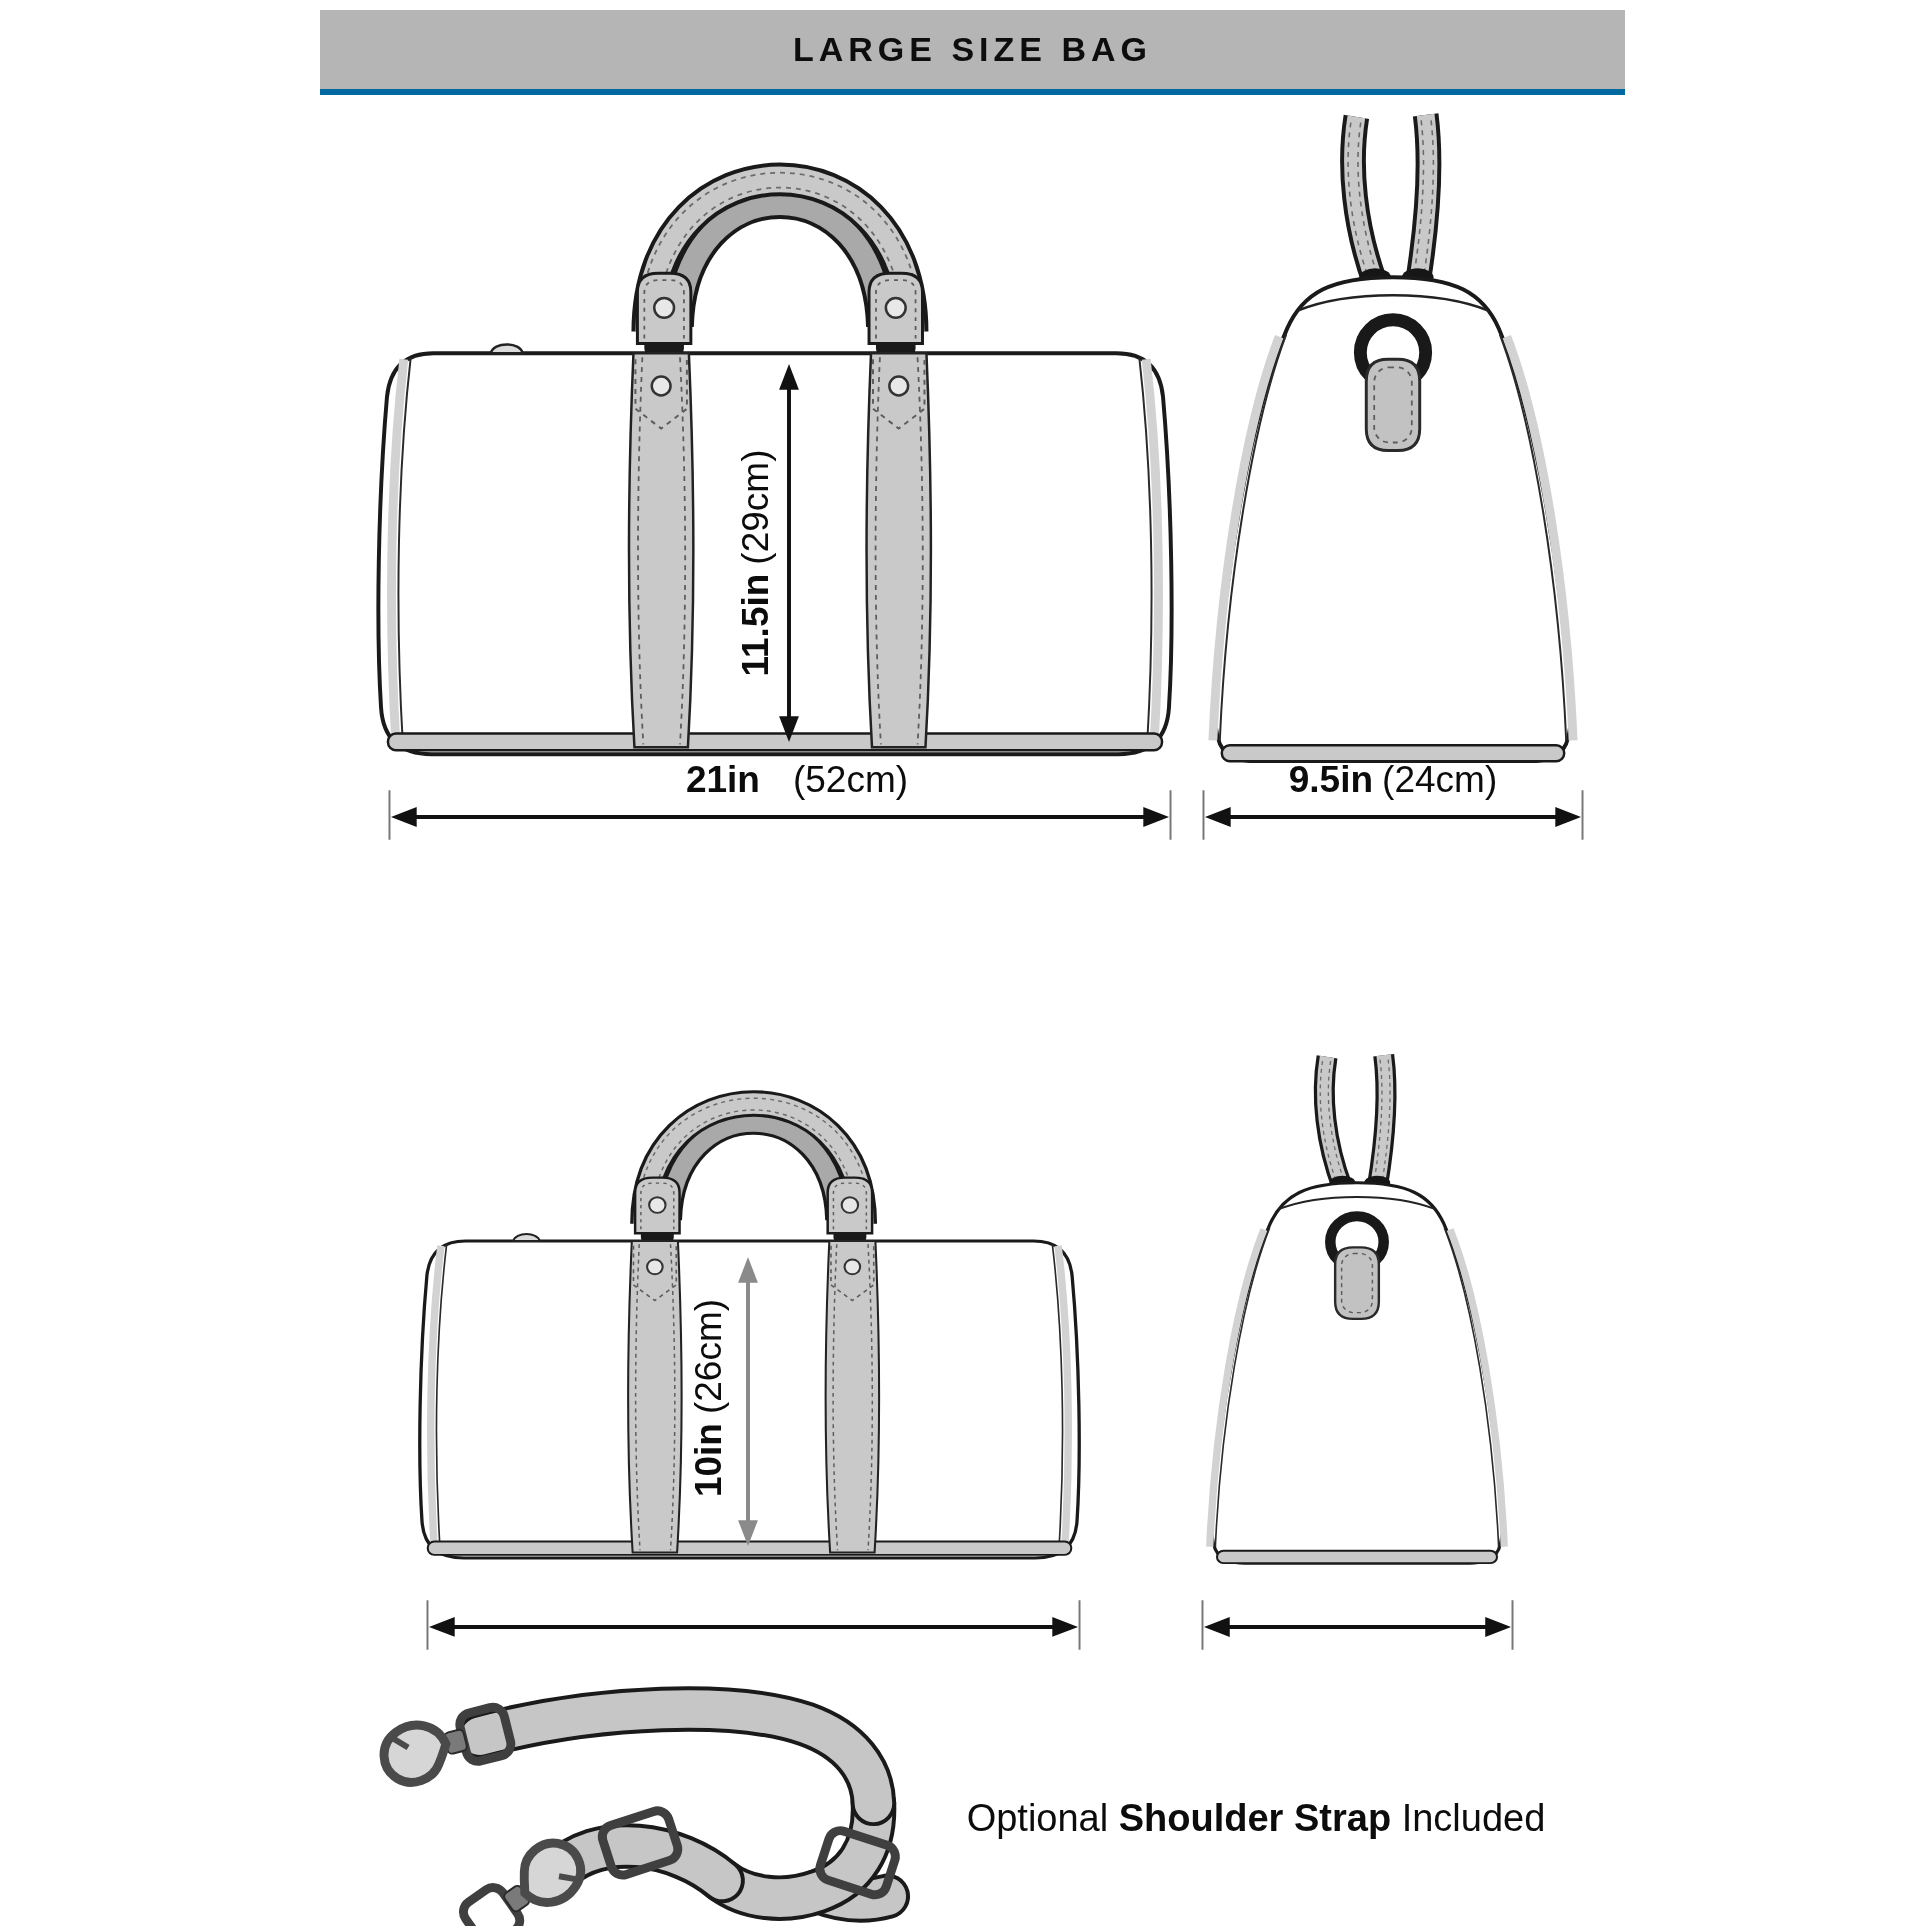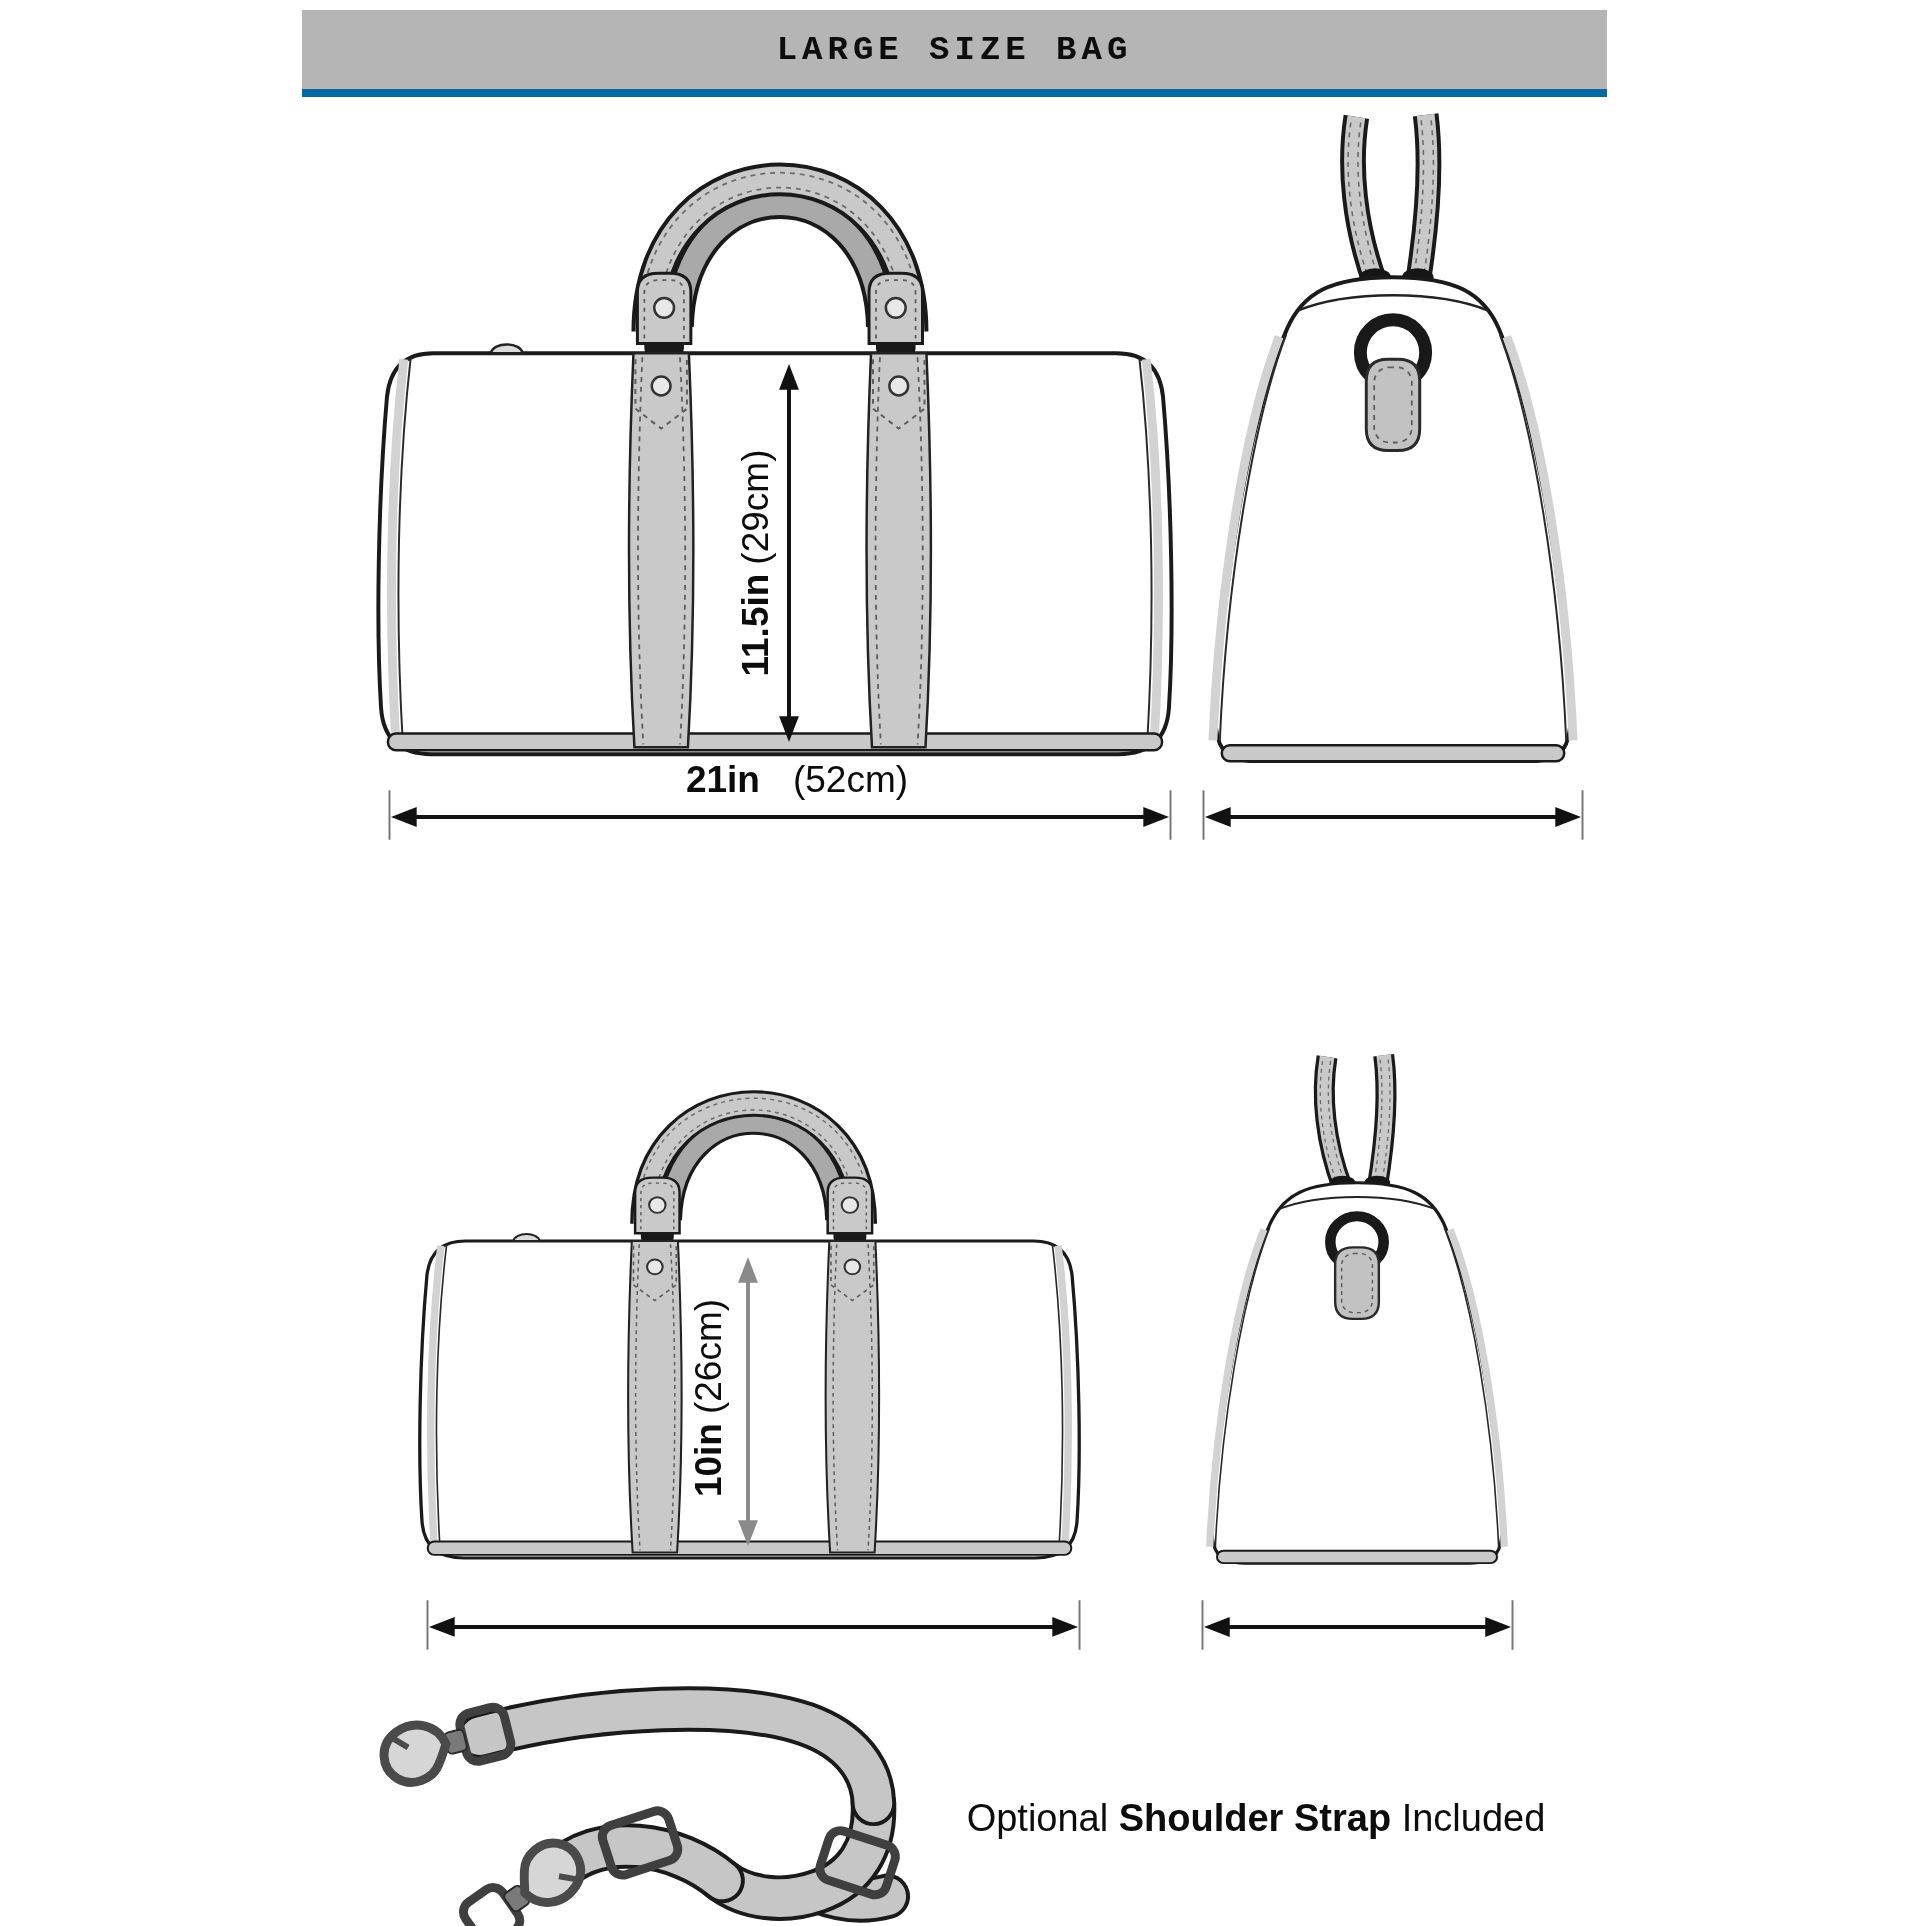--- a/index.html
+++ b/index.html
@@ -2,25 +2,24 @@
 <html><head>
 <meta charset="utf-8">
 <style>
   html,body{margin:0;padding:0;background:#ffffff;}
   #canvas{
     position:relative;width:1927px;height:1927px;background:#ffffff;overflow:hidden;
     font-family:"Liberation Sans","DejaVu Sans",sans-serif;color:#0d0d0d;
   }
   .abs{position:absolute;}
   .size-bar{
-    position:absolute;left:302px;width:1305px;height:79px;background:#b5b5b5;
+    position:absolute;left:320px;width:1305px;height:79px;background:#b5b5b5;
     display:flex;align-items:center;justify-content:center;
     font-weight:bold;font-size:34px;letter-spacing:5px;color:#0d0d0d;
-    border-bottom:8px solid #0369a1;
-    font-family:Liberation Mono, monospace;
+    border-bottom:6px solid #0369a1;
   }
   .dim-label{
     position:absolute;display:flex;justify-content:center;align-items:baseline;
     font-size:37px;color:#0c0c0c;white-space:nowrap;line-height:42px;
   }
   .dim-label .v{font-weight:bold;}
   .dim-label .m{margin-left:9px;font-weight:normal;}
   .rot{transform:rotate(-90deg);transform-origin:center center;}
   .caption{
     position:absolute;left:911px;top:1794px;width:594px;height:48px;
@@ -174,20 +173,24 @@
     <span class="m">(52cm)</span>
   </div>
   <svg class="abs" style="left:388px;top:790px;" width="784" height="50" viewBox="0 0 792 50">
     <line x1="1.5" y1="0" x2="1.5" y2="50" stroke="#777" stroke-width="2"></line>
     <line x1="790.5" y1="0" x2="790.5" y2="50" stroke="#777" stroke-width="2"></line>
     <line x1="8" y1="27" x2="784" y2="27" stroke="#111" stroke-width="4"></line>
     <polygon points="3,27 29,17 29,37" fill="#111"></polygon>
     <polygon points="789,27 763,17 763,37" fill="#111"></polygon>
   </svg>
 
+  <div class="dim-label" style="left:1195px;top:759px;width:396px;">
+    <span class="v">9.5in</span>
+    <span class="m">(24cm)</span>
+  </div>
   <svg class="abs" style="left:1202px;top:790px;" width="382" height="50" viewBox="0 0 386 50">
     <line x1="1.5" y1="0" x2="1.5" y2="50" stroke="#777" stroke-width="2"></line>
     <line x1="384.5" y1="0" x2="384.5" y2="50" stroke="#777" stroke-width="2"></line>
     <line x1="8" y1="27" x2="378" y2="27" stroke="#111" stroke-width="4"></line>
     <polygon points="3,27 29,17 29,37" fill="#111"></polygon>
     <polygon points="383,27 357,17 357,37" fill="#111"></polygon>
   </svg>
 
 
   <svg class="abs" style="left:408px;top:1036px;" width="683" height="540" viewBox="0 0 830 690" preserveAspectRatio="none">

